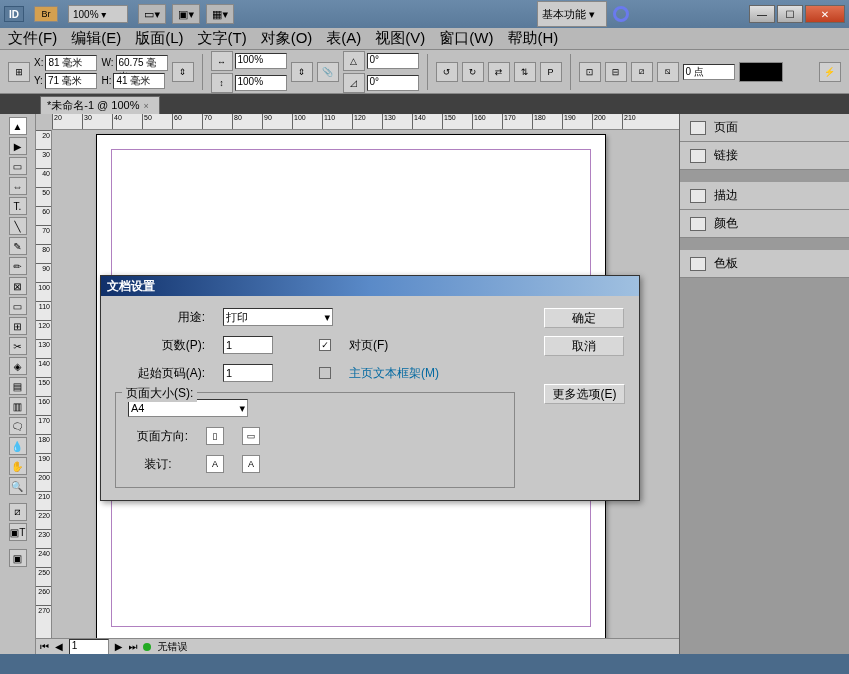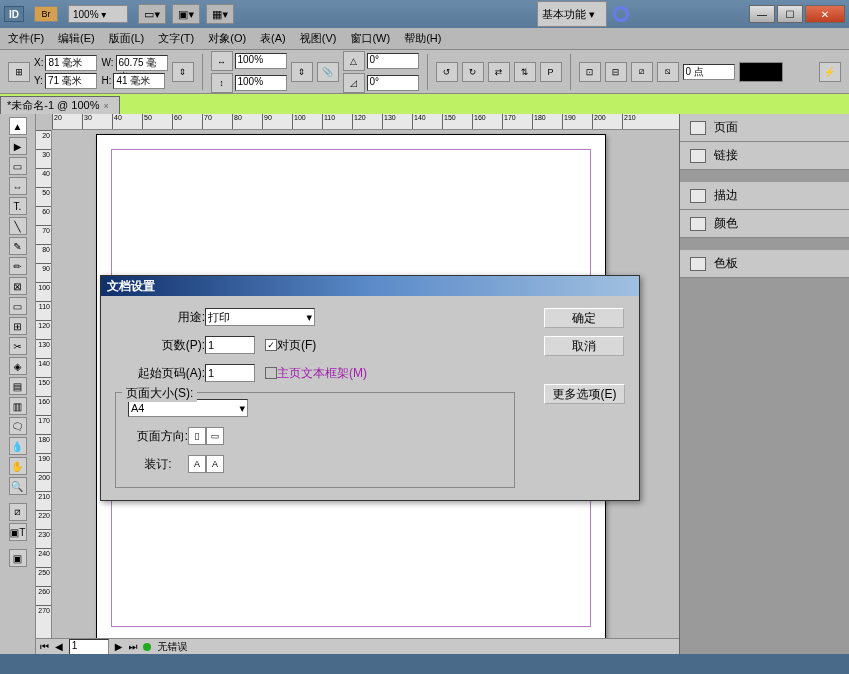--- a/index.html
+++ b/index.html
@@ -10,30 +10,30 @@
 .zoom-combo { width: 60px; height: 18px; background: #ccc; border: 1px solid #888; display: flex; align-items: center; padding: 0 4px; font-size: 10px; margin-right: 10px; }
 .tb-icon { width: 28px; height: 20px; background: #b8b8b8; border: 1px solid #888; margin-right: 6px; display: flex; align-items: center; justify-content: center; }
 .spacer { flex: 1; }
 .workspace-combo { width: 70px; height: 18px; background: #ccc; border: 1px solid #888; display: flex; align-items: center; padding: 12px 4px; font-size: 11px; margin-right: 6px; }
 .circle { width: 16px; height: 16px; border: 3px solid #6a7aee; border-radius: 50%; margin-right: 120px; }
 .win-btns { display: flex; gap: 2px; }
 .win-btn { width: 26px; height: 18px; background: linear-gradient(#e0e0e0,#b0b0b0); border: 1px solid #666; display:flex; align-items:center; justify-content:center; font-size:10px; }
 .win-close { background: linear-gradient(#e07050,#c04020); color: #fff; width: 40px; }
 
 .menubar { height: 22px; background: #b8b8b8; border-bottom: 1px solid #888; display: flex; align-items: center; padding: 0 8px; gap: 14px; }
-.menu-item { font-size: 11px; cursor: default; }
+.menu-item { font-size: 15px; cursor: default; }
 
 .controlbar { height: 44px; background: #c0c0c0; border-bottom: 1px solid #888; display: flex; align-items: center; padding: 2px 8px; gap: 4px; }
 .cb-ico { width: 22px; height: 20px; border: 1px solid #888; background: #d0d0d0; display:flex; align-items:center; justify-content:center; font-size:9px; }
 .cb-group { display:flex; flex-direction: column; gap:2px; }
 .cb-row { display:flex; align-items:center; gap:2px; font-size:10px; }
 .cb-input { width: 52px; height: 16px; background: #fff; border: 1px inset #888; font-size:10px; padding:0 2px; }
 .cb-sep { width:1px; height:36px; background:#888; margin:0 4px; }
 
-.tabs { height: 20px; background: #bef264; display: flex; align-items: flex-end; }
+.tabs { height: 20px; background: #404040; display: flex; align-items: flex-end; padding-left: 40px; }
 .tab { height: 18px; background: #c8c8c8; border: 1px solid #666; border-bottom: none; padding: 2px 6px; font-size: 11px; display:flex; align-items:center; gap:4px; }
 .tab-close { width:10px; height:10px; font-size:9px; color:#666; }
 
 .workspace { display: flex; height: 540px; }
 .toolbox { width: 36px; background: #c0c0c0; border-right: 1px solid #888; display:flex; flex-direction:column; align-items:center; padding-top:2px; }
 .tool { width: 18px; height: 18px; margin: 1px 0; border: 1px solid #888; background: #d0d0d0; display:flex; align-items:center; justify-content:center; font-size:10px; }
 .tool.sel { background:#fff; }
 
 .canvas-area { flex:1; background: #c0c0c0; position:relative; overflow:hidden; }
 .ruler-h { position:absolute; top:0; left:16px; right:0; height:16px; background:#e8e8e8; border-bottom:1px solid #888; font-size:7px; display:flex; }
@@ -48,21 +48,21 @@
 
 .panels { width: 170px; background: #e5e5e5; border-left: 1px solid #666; display:flex; flex-direction:column; }
 .panel-item { height: 28px; background:#c8c8c8; border-bottom:1px solid #888; display:flex; align-items:center; gap:8px; padding:0 10px; font-size:12px; }
 .panel-ico { width:16px; height:14px; border:1px solid #666; background:#e8e8e8; }
 .panel-gap { height:12px; background:#9a9a9a; }
 
 
 .dialog { position:absolute; top:275px; left:100px; width:540px; background:#c8c8c8; border:1px solid #333; box-shadow:2px 2px 6px rgba(0,0,0,.4); }
 .dlg-title { height:20px; background: linear-gradient(90deg, #10306a, #5a8ac8, #a0c0e0); color:#fff; padding:2px 6px; font-size:12px; font-weight:bold; }
 .dlg-body { padding: 12px 14px; position:relative; }
-.dlg-row { display:flex; align-items:center; gap:0; margin-bottom:10px; font-size:12px; }
+.dlg-row { display:flex; align-items:center; gap:18px; margin-bottom:10px; font-size:12px; }
 .dlg-label { width: 90px; text-align: right; }
 .dlg-select { width: 110px; height:18px; background:#fff; border:1px inset #888; font-size:11px; padding:0 2px; display:flex; align-items:center; justify-content:space-between; }
 .dlg-input { width: 50px; height:18px; background:#fff; border:1px inset #888; font-size:11px; padding:0 2px; }
 .dlg-input-w { width: 60px; height:18px; background:#fff; border:1px inset #888; font-size:11px; padding:0 2px; }
 .dlg-check { width:12px; height:12px; border:1px solid #666; background:#fff; display:inline-flex; align-items:center; justify-content:center; font-size:9px; }
 .dlg-btns { position:absolute; top:12px; right:14px; display:flex; flex-direction:column; gap:8px; }
 .dlg-btn { width:80px; height:20px; background:#d8d8d8; border:1px outset #fff; font-size:12px; display:flex; align-items:center; justify-content:center; }
 .dlg-fieldset { border:1px solid #888; padding:10px 12px 14px; margin-top:8px; position:relative; width:400px; }
 .dlg-legend { position:absolute; top:-8px; left:6px; background:#c8c8c8; padding:0 4px; font-size:12px; }
 .orient-ico { width:18px; height:18px; border:1px solid #888; background:#fff; display:flex; align-items:center; justify-content:center; font-size:9px; }
@@ -314,21 +314,21 @@
       <input class="dlg-input" value="1" style="">
       <span style="width:10px"></span>
       <span class="dlg-check">✓</span>
       <span>对页(F)</span>
     </div>
     <div class="dlg-row">
       <span class="dlg-label">起始页码(A):</span>
       <input class="dlg-input" value="1" style="">
       <span style="width:10px"></span>
       <span class="dlg-check" style="background:#c8c8c8"></span>
-      <span style="color:#a21caf">主页文本框架(M)</span>
+      <span style="color:#0369a1">主页文本框架(M)</span>
     </div>
 
     <div class="dlg-fieldset">
       <span class="dlg-legend">页面大小(S):</span>
       <div class="dlg-row" style="margin-top:-4px">
         <div class="dlg-select" style="width:120px;margin-left:0">
             <span>A4</span>
             <span>▾</span>
           </div>
       </div>

